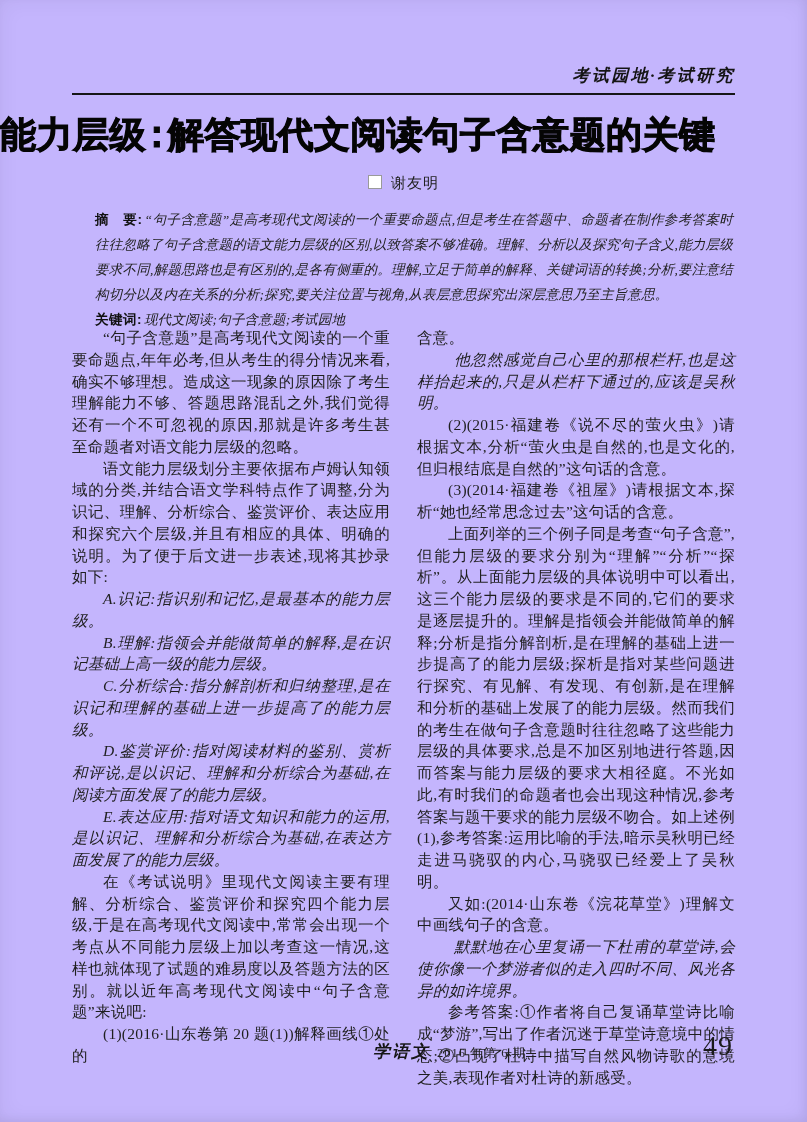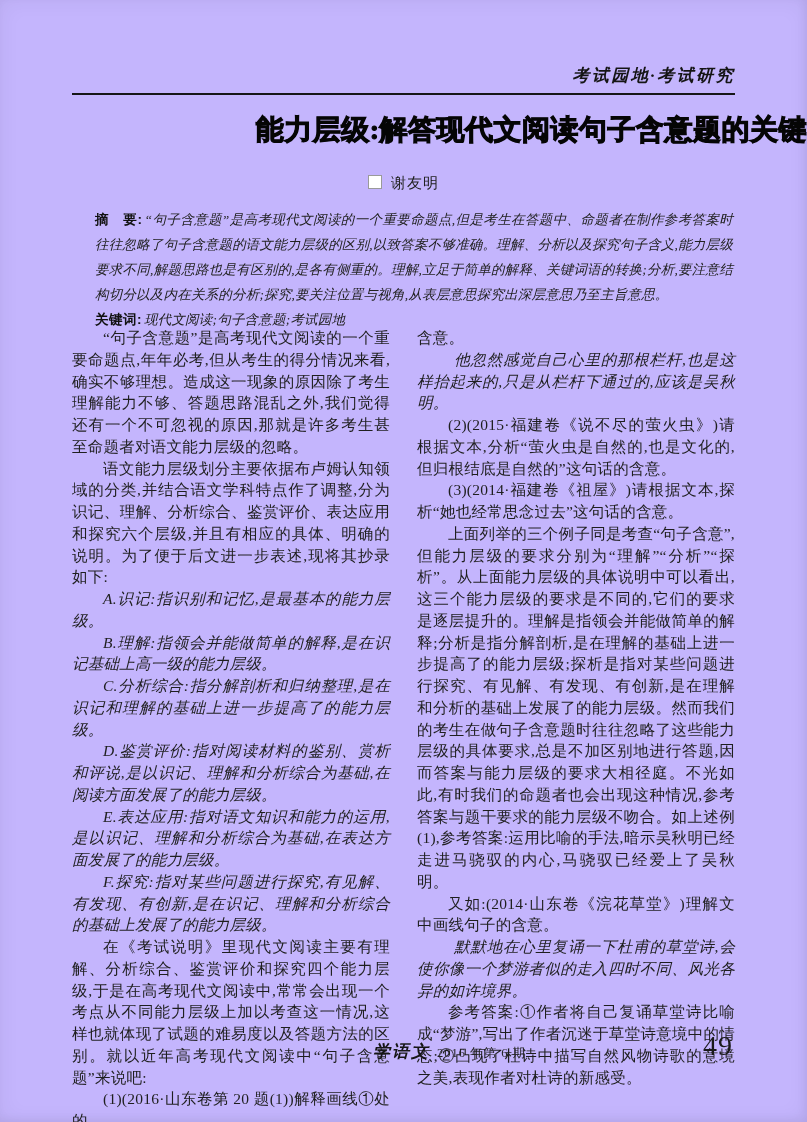--- a/index.html
+++ b/index.html
@@ -17,23 +17,23 @@
     text-align:right;
     font-size:17px;font-weight:700;font-style:italic;
     letter-spacing:2.5px;color:#151515;
   }
   .head-rule{
     position:absolute;top:93px;left:72px;width:663px;height:2px;
     background:#161616;
   }
   .title{
     position:absolute;top:111px;left:0;width:100%;margin:0;
-    text-align:right;
-    font-family:Liberation Serif, serif;
-    font-size:28px;font-weight:900;color:#050505;
+    text-align:left;
+    font-family:Liberation Mono, monospace;
+    font-size:36px;font-weight:900;color:#050505;
     -webkit-text-stroke:1.1px #050505;
     letter-spacing:0.5px;
   }
   .author-line{
     position:absolute;top:174px;left:0;width:100%;
     text-align:center;font-size:15px;color:#222;
     letter-spacing:1px;
   }
   .author-square{
     display:inline-block;width:12px;height:12px;
@@ -111,21 +111,20 @@
   <div class="columns">
 
     <div class="col">
       <p>“句子含意题”是高考现代文阅读的一个重要命题点,年年必考,但从考生的得分情况来看,确实不够理想。造成这一现象的原因除了考生理解能力不够、答题思路混乱之外,我们觉得还有一个不可忽视的原因,那就是许多考生甚至命题者对语文能力层级的忽略。</p>
       <p>语文能力层级划分主要依据布卢姆认知领域的分类,并结合语文学科特点作了调整,分为识记、理解、分析综合、鉴赏评价、表达应用和探究六个层级,并且有相应的具体、明确的说明。为了便于后文进一步表述,现将其抄录如下:</p>
       <p class="kai">A.识记:指识别和记忆,是最基本的能力层级。</p>
       <p class="kai">B.理解:指领会并能做简单的解释,是在识记基础上高一级的能力层级。</p>
       <p class="kai">C.分析综合:指分解剖析和归纳整理,是在识记和理解的基础上进一步提高了的能力层级。</p>
       <p class="kai">D.鉴赏评价:指对阅读材料的鉴别、赏析和评说,是以识记、理解和分析综合为基础,在阅读方面发展了的能力层级。</p>
       <p class="kai">E.表达应用:指对语文知识和能力的运用,是以识记、理解和分析综合为基础,在表达方面发展了的能力层级。</p>
-      <p class="kai">F.探究:指对某些问题进行探究,有见解、有发现、有创新,是在识记、理解和分析综合的基础上发展了的能力层级。</p>
       <p>在《考试说明》里现代文阅读主要有理解、分析综合、鉴赏评价和探究四个能力层级,于是在高考现代文阅读中,常常会出现一个考点从不同能力层级上加以考查这一情况,这样也就体现了试题的难易度以及答题方法的区别。就以近年高考现代文阅读中“句子含意题”来说吧:</p>
       <p>(1)(2016·山东卷第 20 题(1))解释画线①处的</p>
     </div>
 
     <div class="col">
       <p class="cont">含意。</p>
       <p class="kai quote">他忽然感觉自己心里的那根栏杆,也是这样抬起来的,只是从栏杆下通过的,应该是吴秋明。</p>
       <p>(2)(2015·福建卷《说不尽的萤火虫》)请根据文本,分析“萤火虫是自然的,也是文化的,但归根结底是自然的”这句话的含意。</p>
       <p>(3)(2014·福建卷《祖屋》)请根据文本,探析“她也经常思念过去”这句话的含意。</p>
       <p>上面列举的三个例子同是考查“句子含意”,但能力层级的要求分别为“理解”“分析”“探析”。从上面能力层级的具体说明中可以看出,这三个能力层级的要求是不同的,它们的要求是逐层提升的。理解是指领会并能做简单的解释;分析是指分解剖析,是在理解的基础上进一步提高了的能力层级;探析是指对某些问题进行探究、有见解、有发现、有创新,是在理解和分析的基础上发展了的能力层级。然而我们的考生在做句子含意题时往往忽略了这些能力层级的具体要求,总是不加区别地进行答题,因而答案与能力层级的要求大相径庭。不光如此,有时我们的命题者也会出现这种情况,参考答案与题干要求的能力层级不吻合。如上述例(1),参考答案:运用比喻的手法,暗示吴秋明已经走进马骁驭的内心,马骁驭已经爱上了吴秋明。</p>

